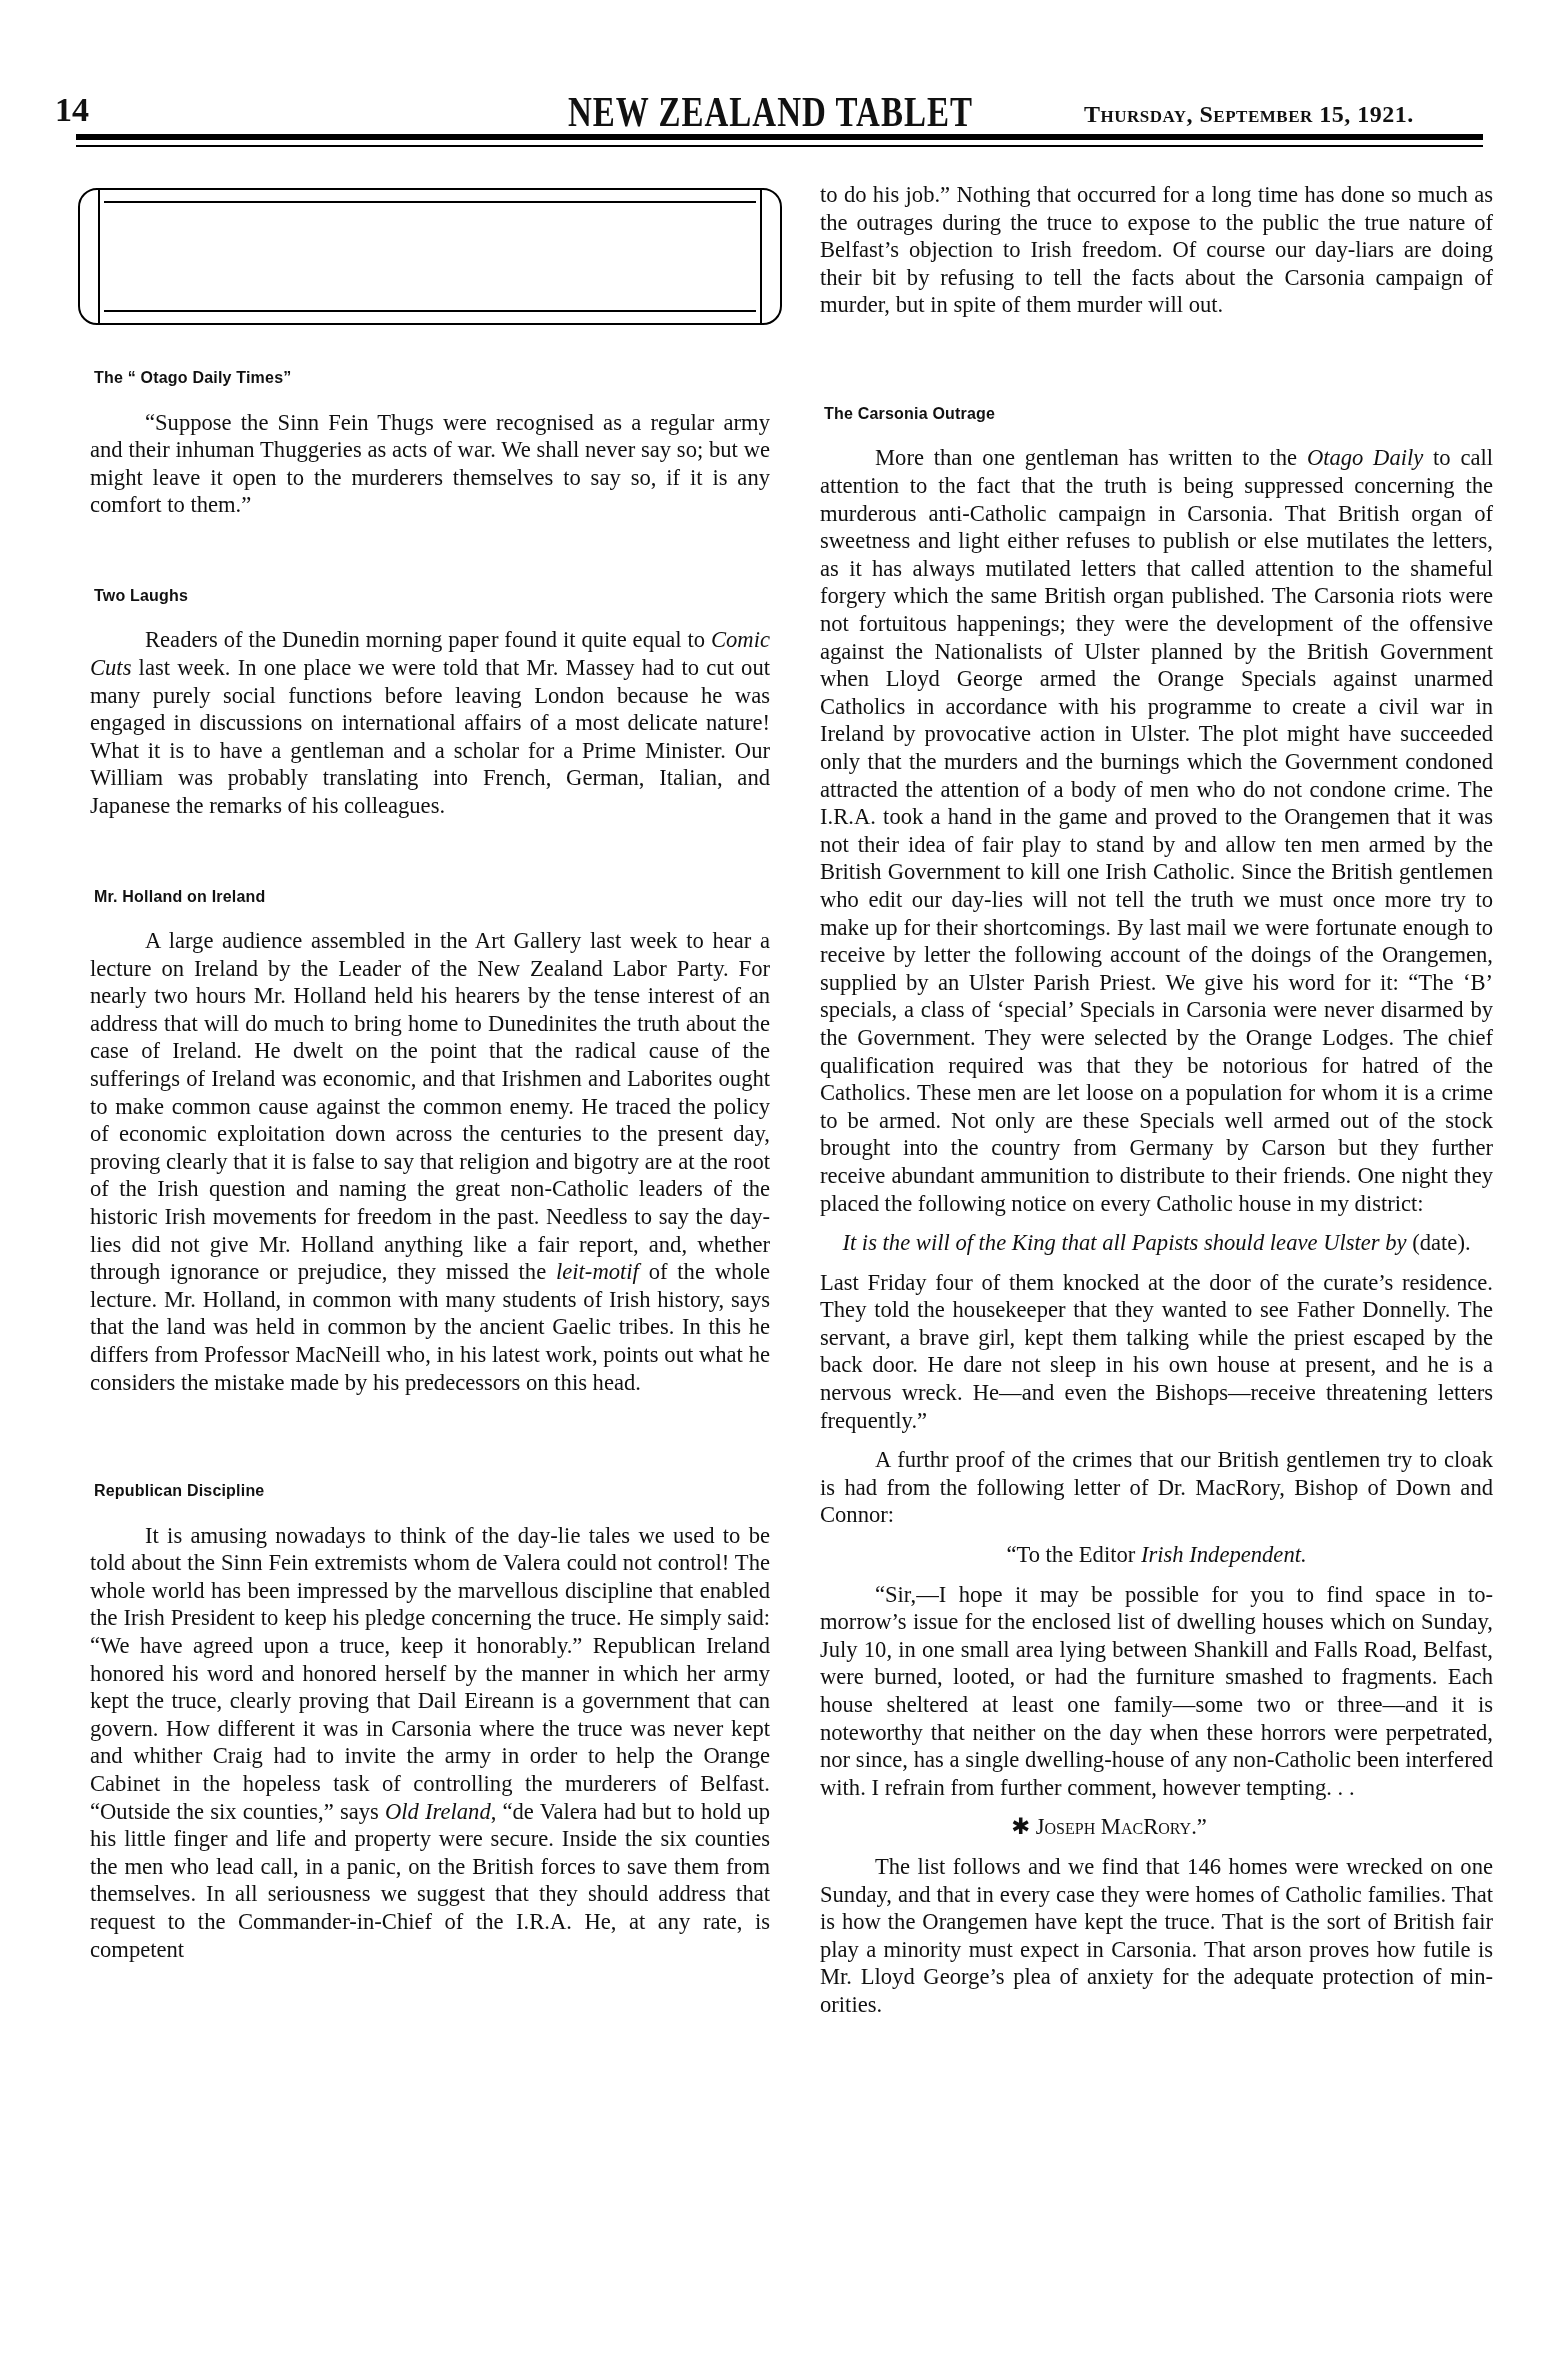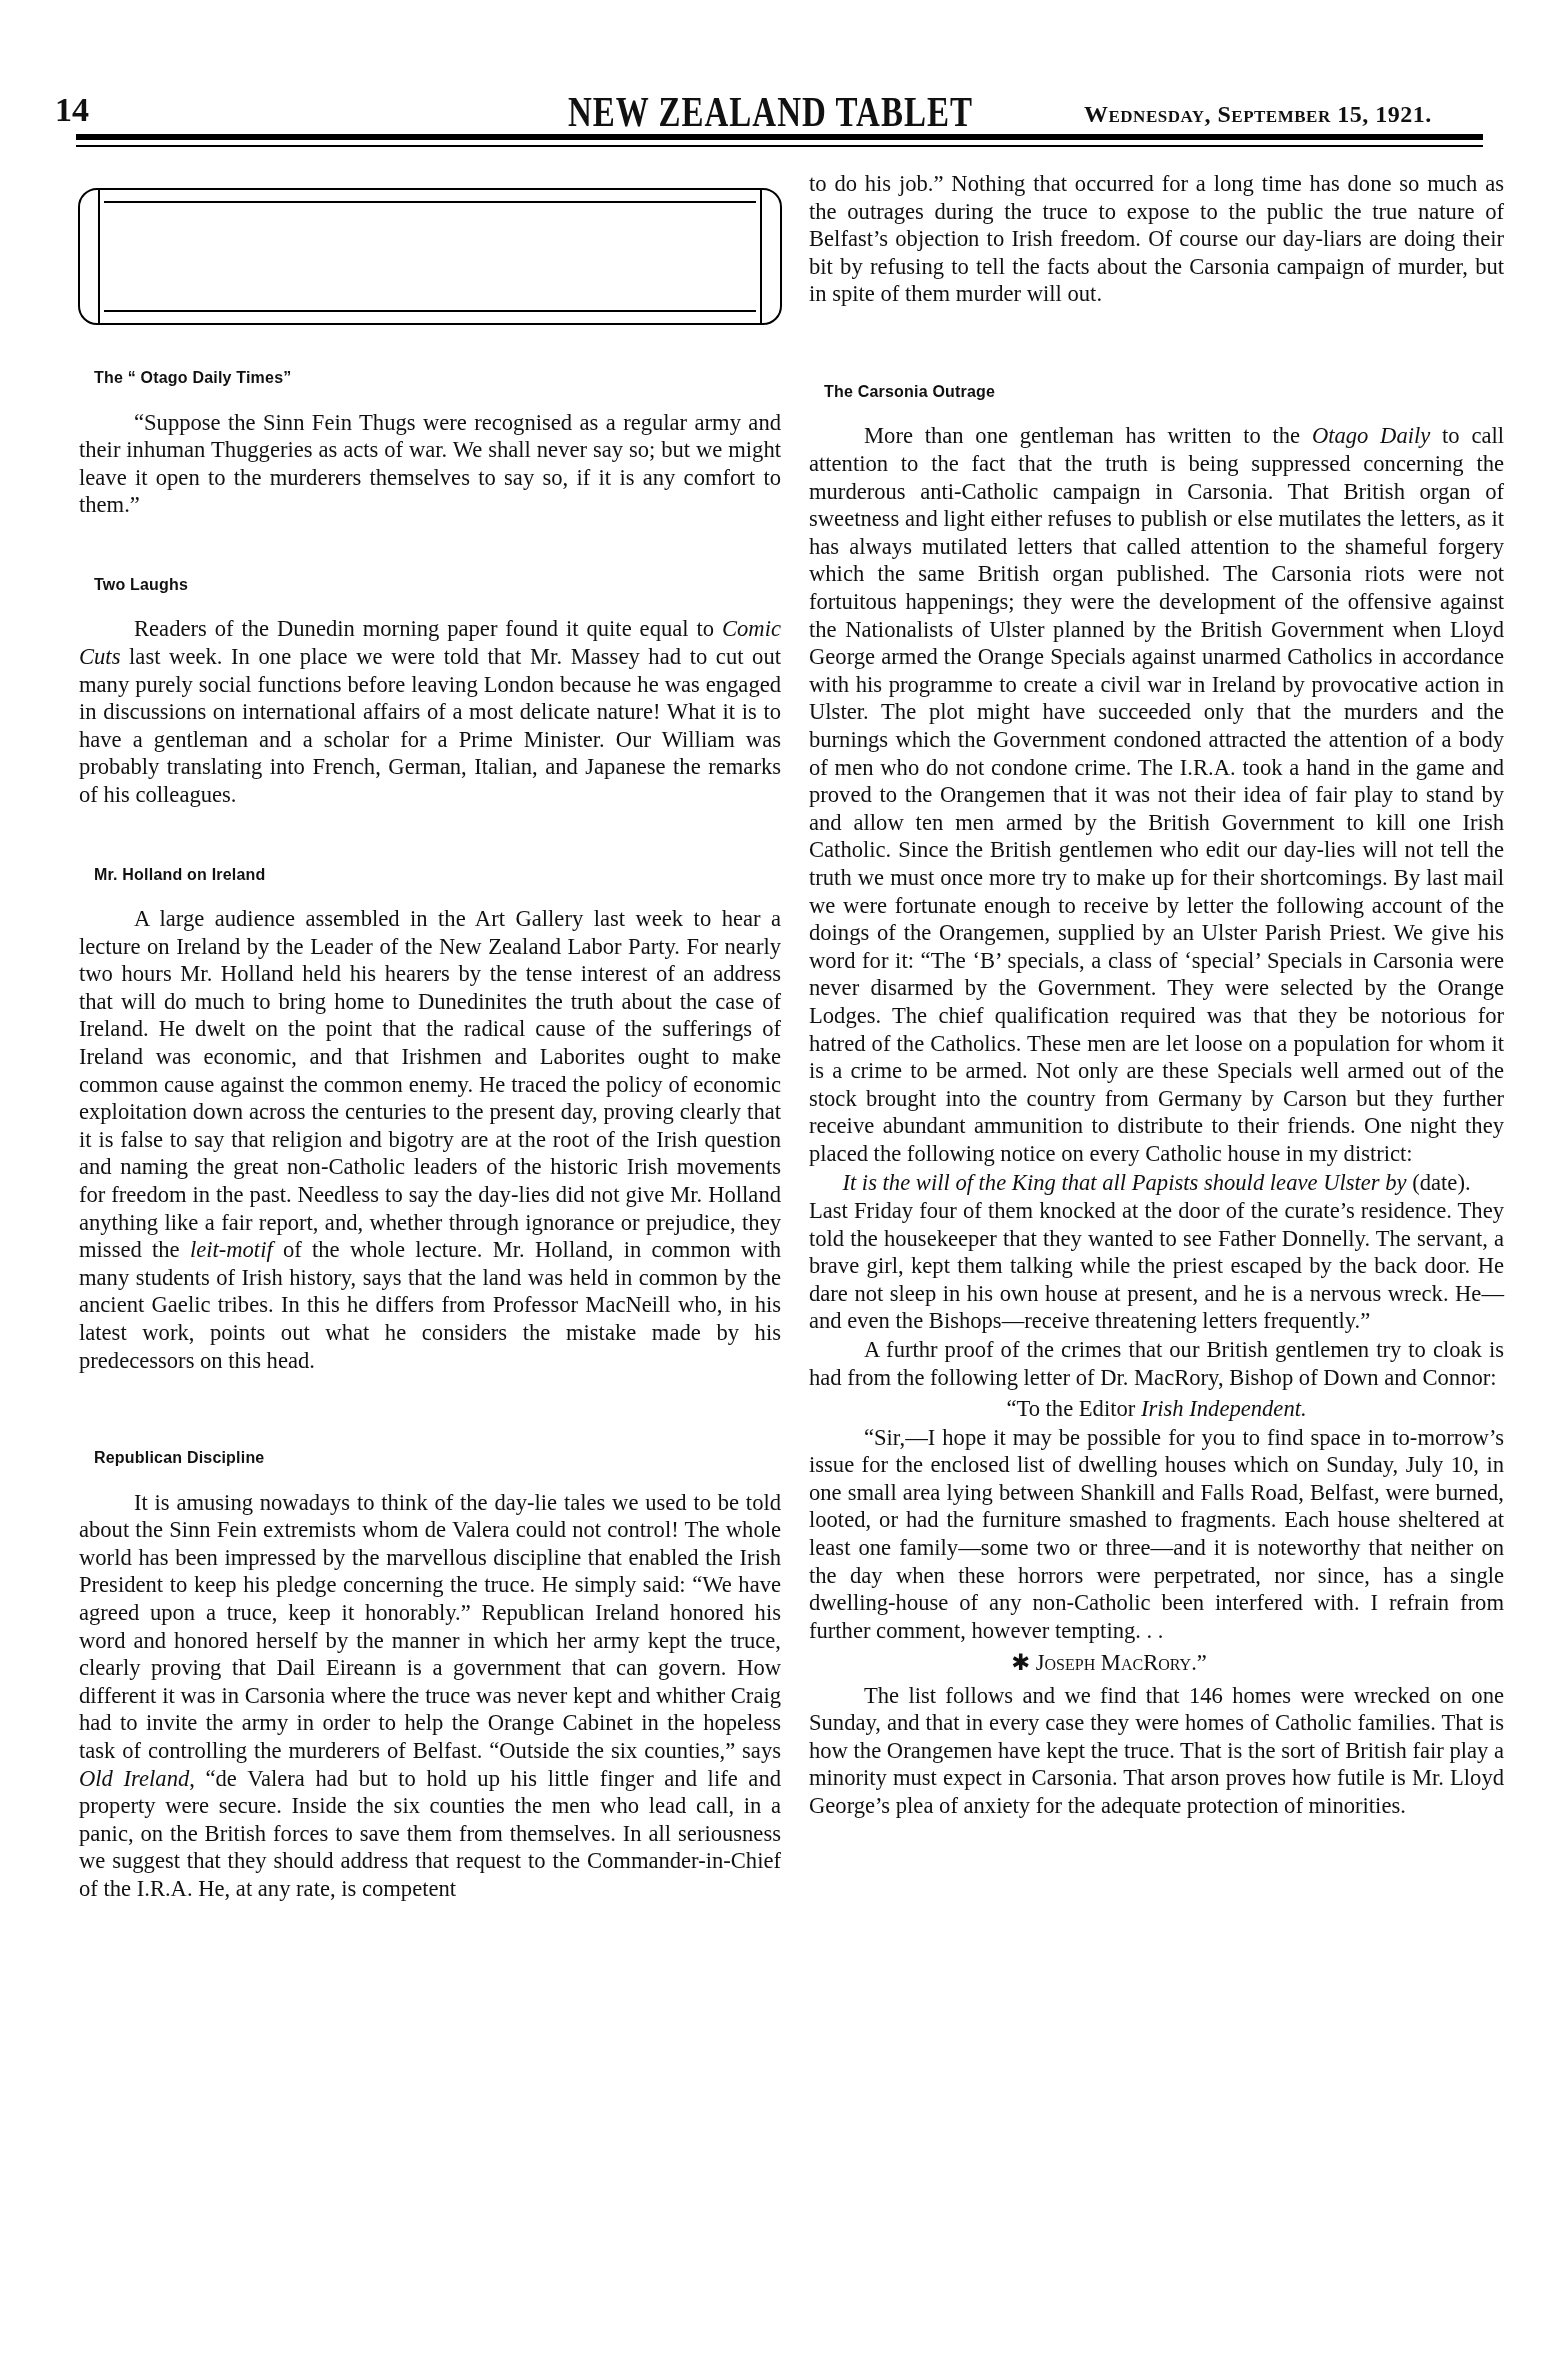--- a/index.html
+++ b/index.html
@@ -10,21 +10,21 @@
   .masthead { position: absolute; left: 0; top: 0; width: 1559px; height: 157px; }
   .page-num { position: absolute; left: 55px; top: 91px; font-size: 34px; font-weight: bold; }
   .paper-title { position: absolute; left: 568px; top: 90px; font-size: 33px; font-weight: bold; letter-spacing: 1px; font-family: "Liberation Serif", serif; transform: scaleY(1.25); transform-origin: left top; }
   .paper-date { position: absolute; left: 1084px; top: 101px; font-size: 24px; font-weight: bold; font-variant: small-caps; letter-spacing: 0.5px; }
   .rule-top1 { position: absolute; left: 76px; top: 134px; width: 1407px; height: 5.7px; background: #000; }
   .rule-top2 { position: absolute; left: 76px; top: 145px; width: 1407px; height: 1.9px; background: #000; }
 
   .column { position: absolute; font-size: 22.6px; line-height: 27.6px; text-align: justify; hyphens: manual; }
   .col-left { left: 78px; top: 188px; width: 704px; }
   .col-right { left: 808px; top: 169px; width: 697px; }
-  .column p { margin: 1px; text-indent: 55px; }
+  .column p { margin: 12px; text-indent: 55px; }
   .column p.noindent { text-indent: 0; }
   .column h2 {
     font-family: "Liberation Sans", "DejaVu Sans", sans-serif; font-weight: bold;
     font-size: 16px; margin: 16px; line-height: 29.5px; letter-spacing: 0.2px;
   }
   .gap-l { height: 34px; }
   .gap-xl { height: 52px; }
 
   .banner {
     position: relative; height: 133px; margin-bottom: 38px;
@@ -49,21 +49,21 @@
   .addr { text-align: center; text-indent: 0 !important; margin-top: 3.8px !important; }
   .sig { text-align: center; padding-right: 95px; text-indent: 0 !important; font-variant: small-caps; margin: 4.8px 0 !important; }
   em { font-style: italic; }
 </style>
 </head>
 <body>
 
 <div class="masthead">
   <div class="page-num">14</div>
   <div class="paper-title">NEW ZEALAND TABLET</div>
-  <div class="paper-date">Wednesday, September 15, 1921.</div>
+  <div class="paper-date">Thursday, September 15, 1921.</div>
   <div class="rule-top1"></div>
   <div class="rule-top2"></div>
 </div>
 
 <div class="column col-left">
   <div class="banner">
     <div class="banner-inner"></div>
   </div>
 
   <article>

